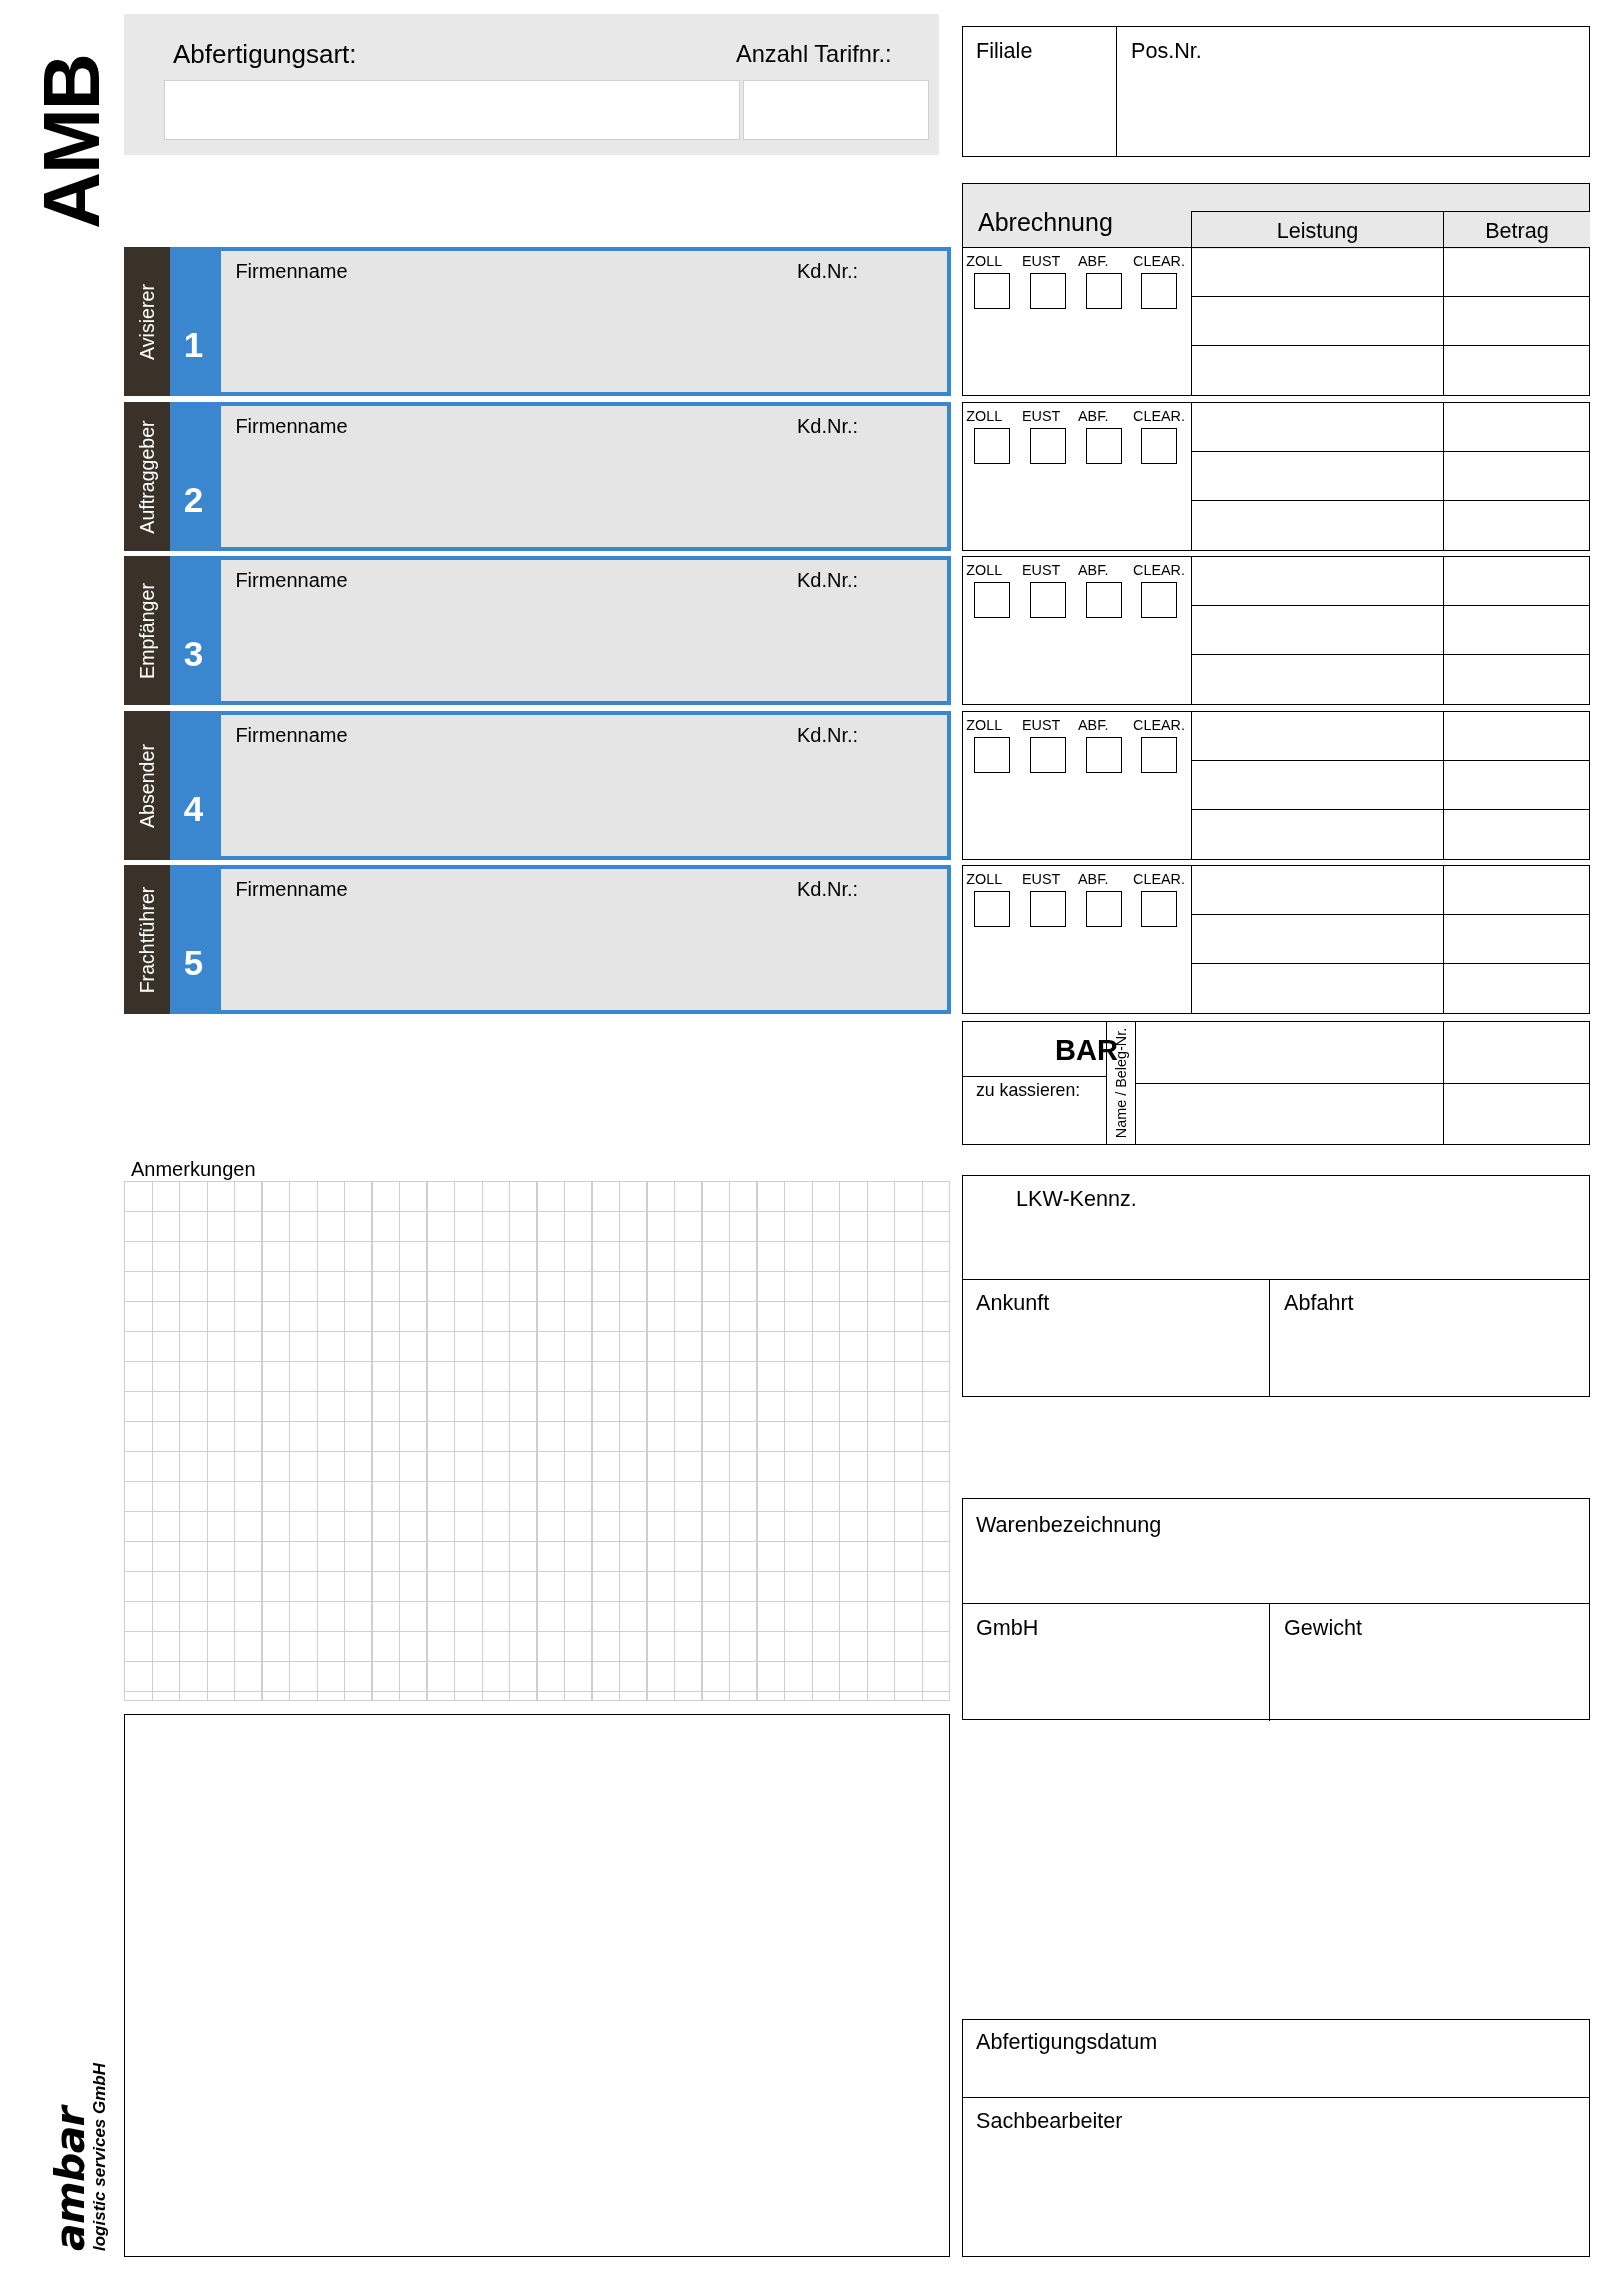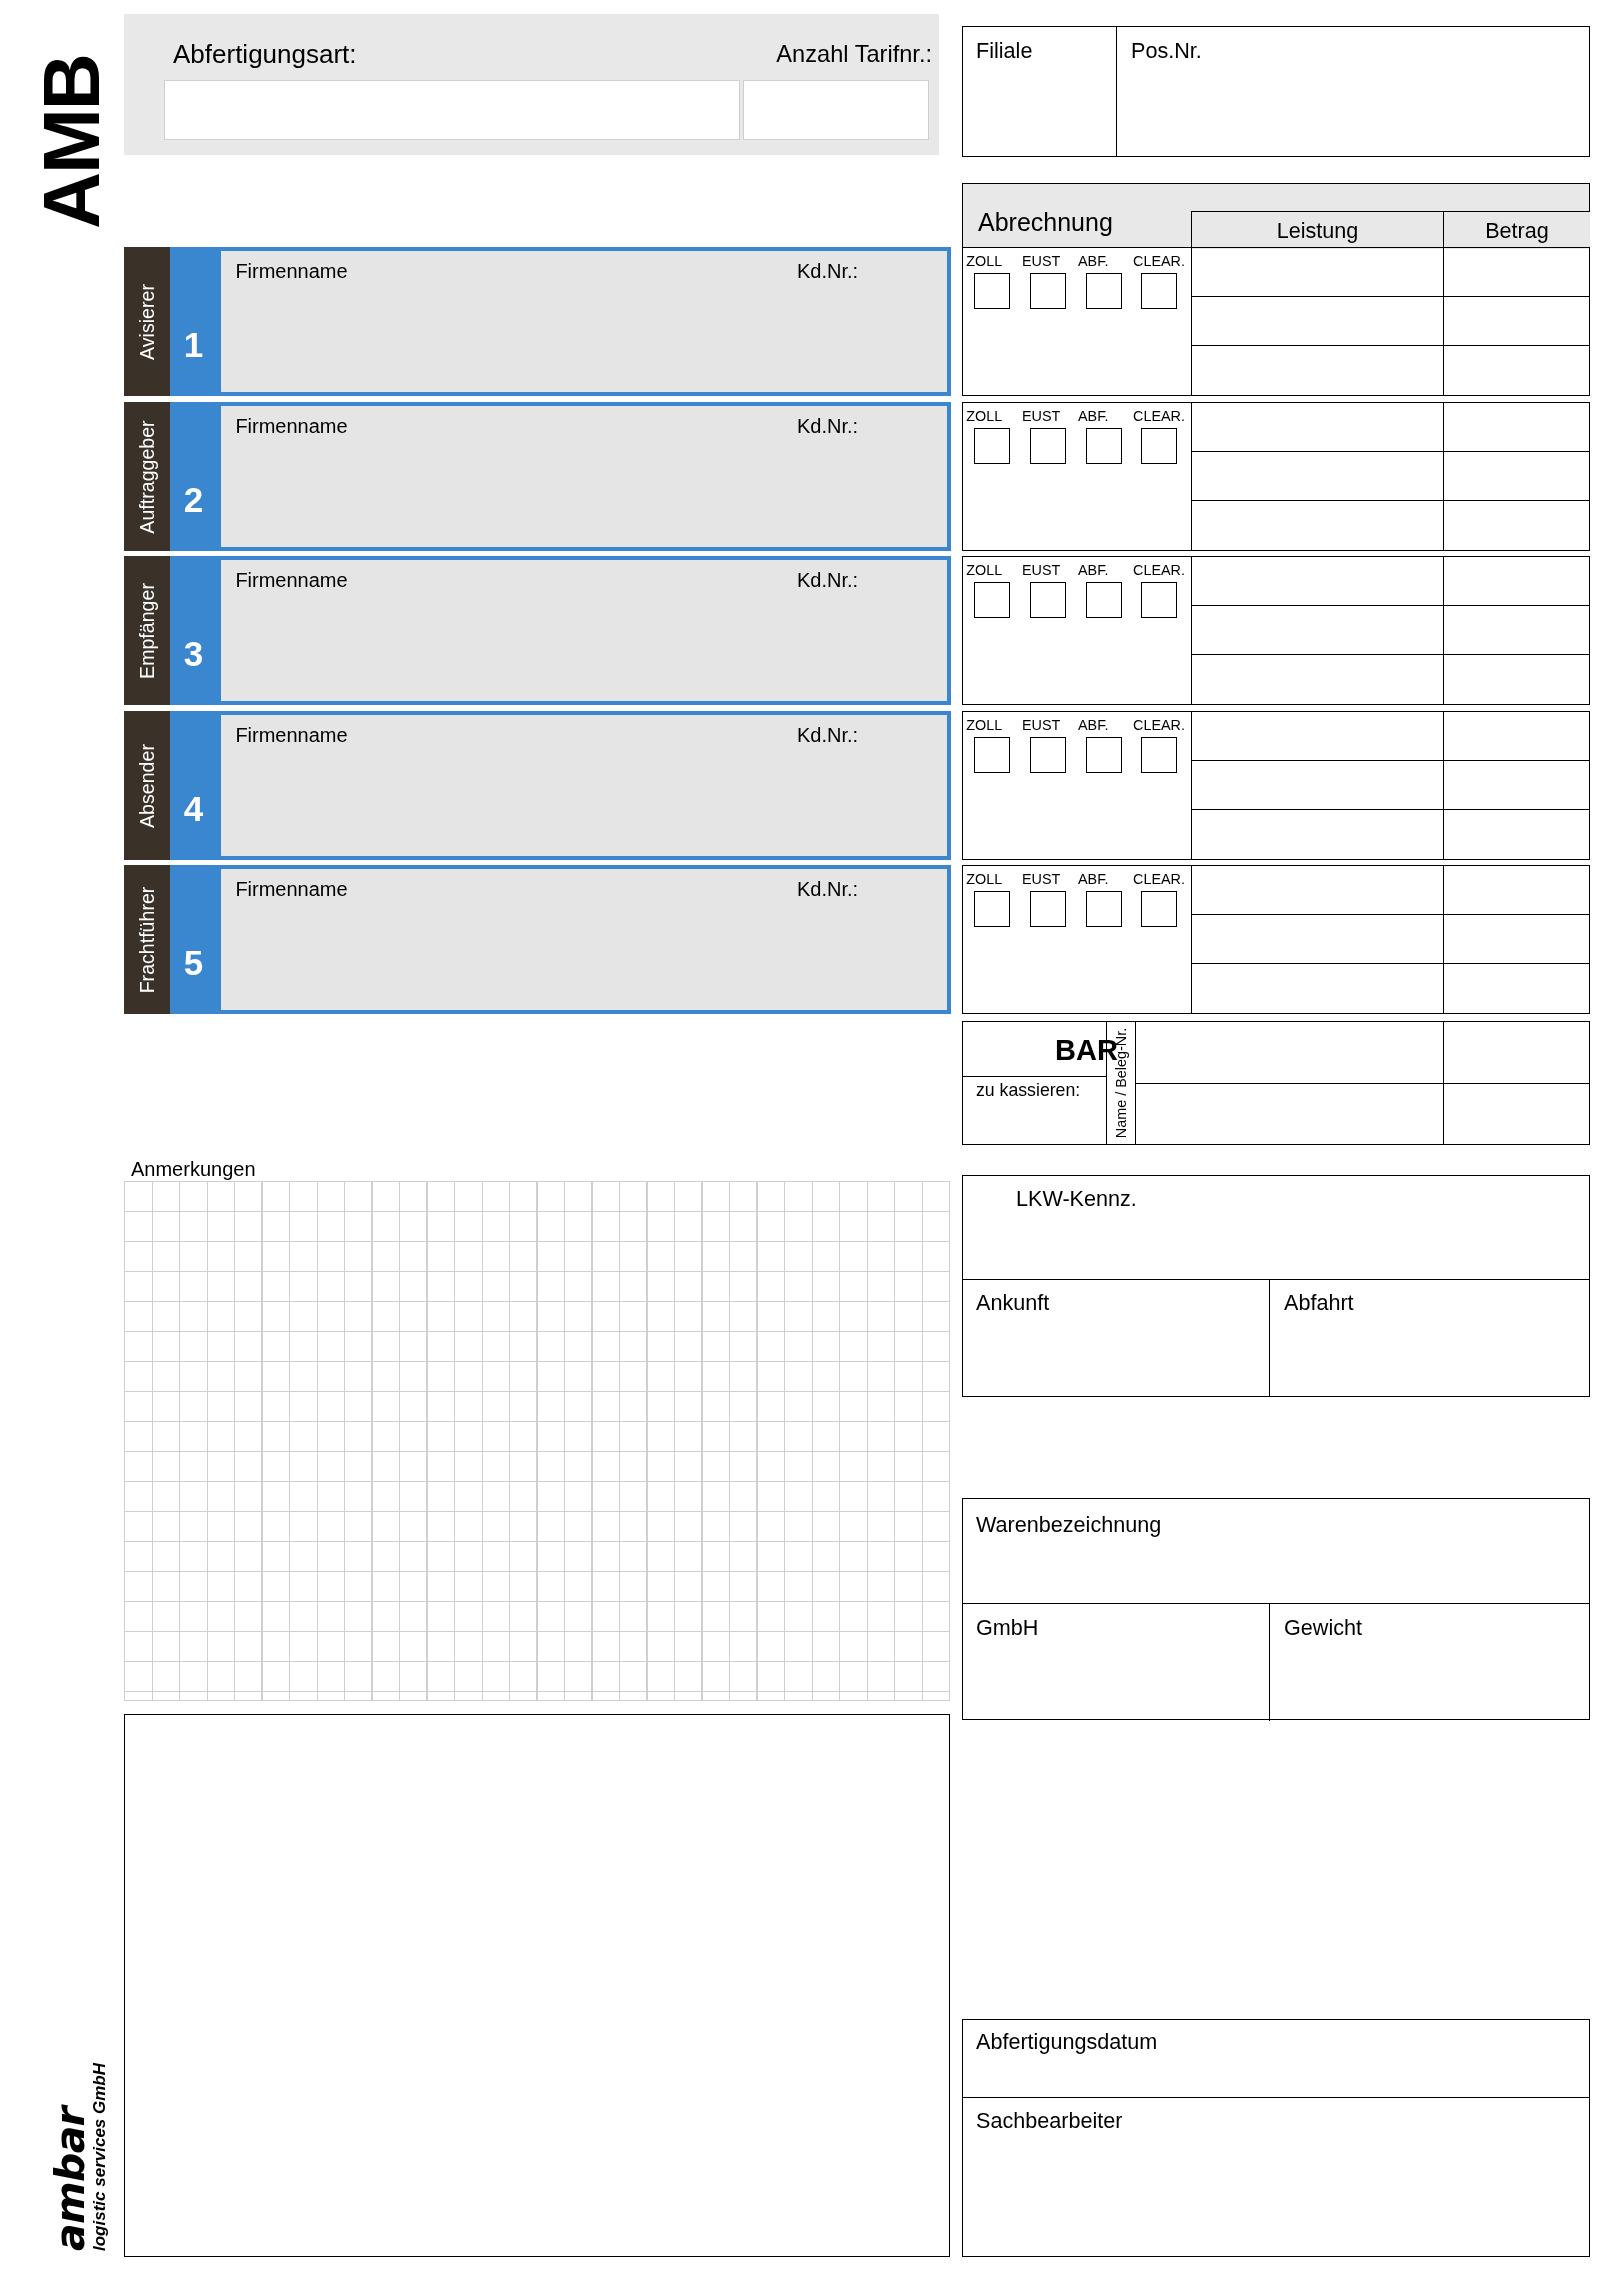--- a/index.html
+++ b/index.html
@@ -62,21 +62,20 @@
     top: 80px;
     width: 576px;
     height: 60px;
     background: #fff;
     border: 1.3px solid #cfcfcf;
   }
   #anzahl-label {
     left: 736px;
     top: 41px;
     font-size: 23.6px;
-    text-align: right;
     width: 196px;
   }
   #anzahl-box {
     left: 743px;
     top: 80px;
     width: 186px;
     height: 60px;
     background: #fff;
     border: 1.3px solid #cfcfcf;
   }

